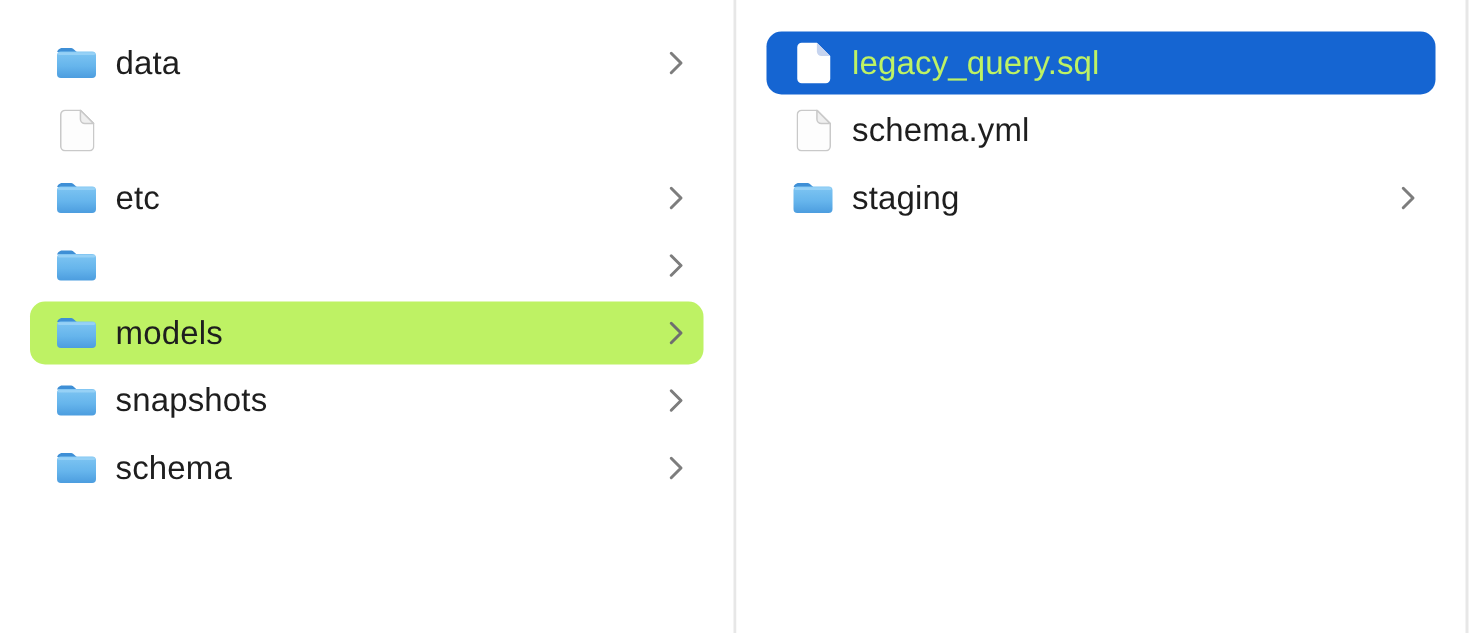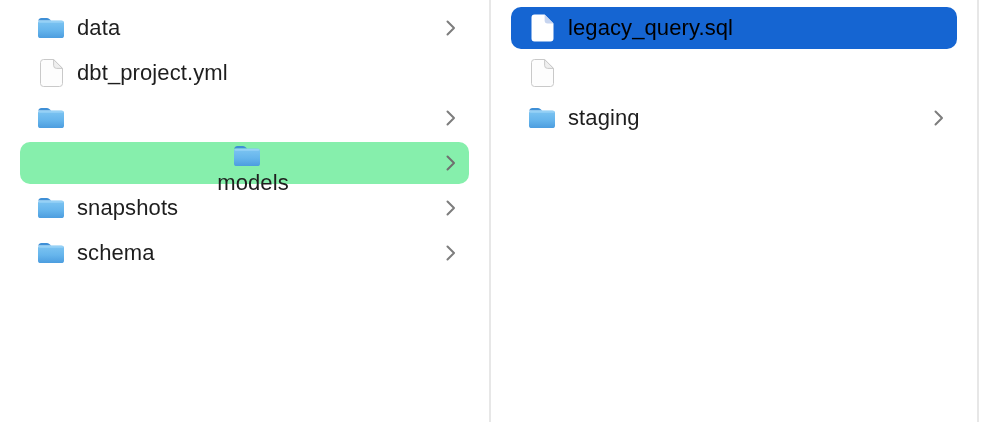--- a/index.html
+++ b/index.html
@@ -1,33 +1,33 @@
 <!DOCTYPE html>
 <html><head>
 <meta charset="utf-8">
 <style>
   html,body{margin:0;padding:0;background:#fff;}
   .finder{
     position:relative;width:984px;height:422px;background:#ffffff;overflow:hidden;
     font-family:"Liberation Sans","DejaVu Sans",sans-serif;
     -webkit-font-smoothing:antialiased;
   }
-  .col{position:absolute;top:0;bottom:0;box-sizing:border-box;padding-top:6px;background:#fff;}
+  .col{position:absolute;top:0;bottom:0;box-sizing:border-box;padding-top:20px;background:#fff;}
   .col-left{left:0;width:491px;border-right:2px solid #e7e7e7;}
   .col-right{left:491px;width:488px;border-right:2px solid #e7e7e7;}
   .row{height:44px;padding:0 20px;box-sizing:border-box;}
   .hl{
     position:relative;height:42px;margin-top:1px;border-radius:10px;
     display:flex;align-items:center;padding-left:17px;box-sizing:border-box;
   }
-  .sel-gray{background:#86efac;flex-direction:column;}
+  .sel-gray{background:#bef264;}
   .sel-blue{background:#1565d2;}
   .icon{width:28px;height:30px;flex:0 0 28px;display:flex;align-items:center;justify-content:center;margin-right:12px;}
   .label{font-size:22px;color:#1e1e1e;white-space:nowrap;letter-spacing:.1px;}
-  .sel-blue .label{color:#000000;}
+  .sel-blue .label{color:#bef264;}
   .chev{position:absolute;right:13px;top:50%;transform:translateY(-50%);width:10px;height:16px;color:#7d7d7d;display:flex;}
   .sel-gray .chev{color:#6f6f6f;}
   svg{display:block;}
   .defs{position:absolute;width:0;height:0;overflow:hidden;}
 </style>
 </head>
 <body>
 
 <svg class="defs" aria-hidden="true">
   <defs>
@@ -75,24 +75,38 @@
       </div>
     </div>
 
     <div class="row">
       <div class="hl">
         <span class="icon">
             <svg width="23" height="28">
               <use href="#sym-file"></use>
             </svg>
           </span>
-        <span class="label">dbt_project.yml</span>
-      </div>
-    </div>
-
+      </div>
+    </div>
+
+    <div class="row">
+      <div class="hl">
+        <span class="icon">
+            <svg width="28" height="22">
+              <use href="#sym-folder"></use>
+            </svg>
+          </span>
+        <span class="label">etc</span>
+        <span class="chev">
+            <svg width="10" height="16">
+              <use href="#sym-chevron"></use>
+            </svg>
+          </span>
+      </div>
+    </div>
 
 
     <div class="row">
       <div class="hl">
         <span class="icon">
             <svg width="28" height="22">
               <use href="#sym-folder"></use>
             </svg>
           </span>
         <span class="chev">
@@ -167,20 +181,21 @@
       </div>
     </div>
 
     <div class="row">
       <div class="hl">
         <span class="icon">
             <svg width="23" height="28">
               <use href="#sym-file"></use>
             </svg>
           </span>
+        <span class="label">schema.yml</span>
       </div>
     </div>
 
     <div class="row">
       <div class="hl">
         <span class="icon">
             <svg width="28" height="22">
               <use href="#sym-folder"></use>
             </svg>
           </span>

